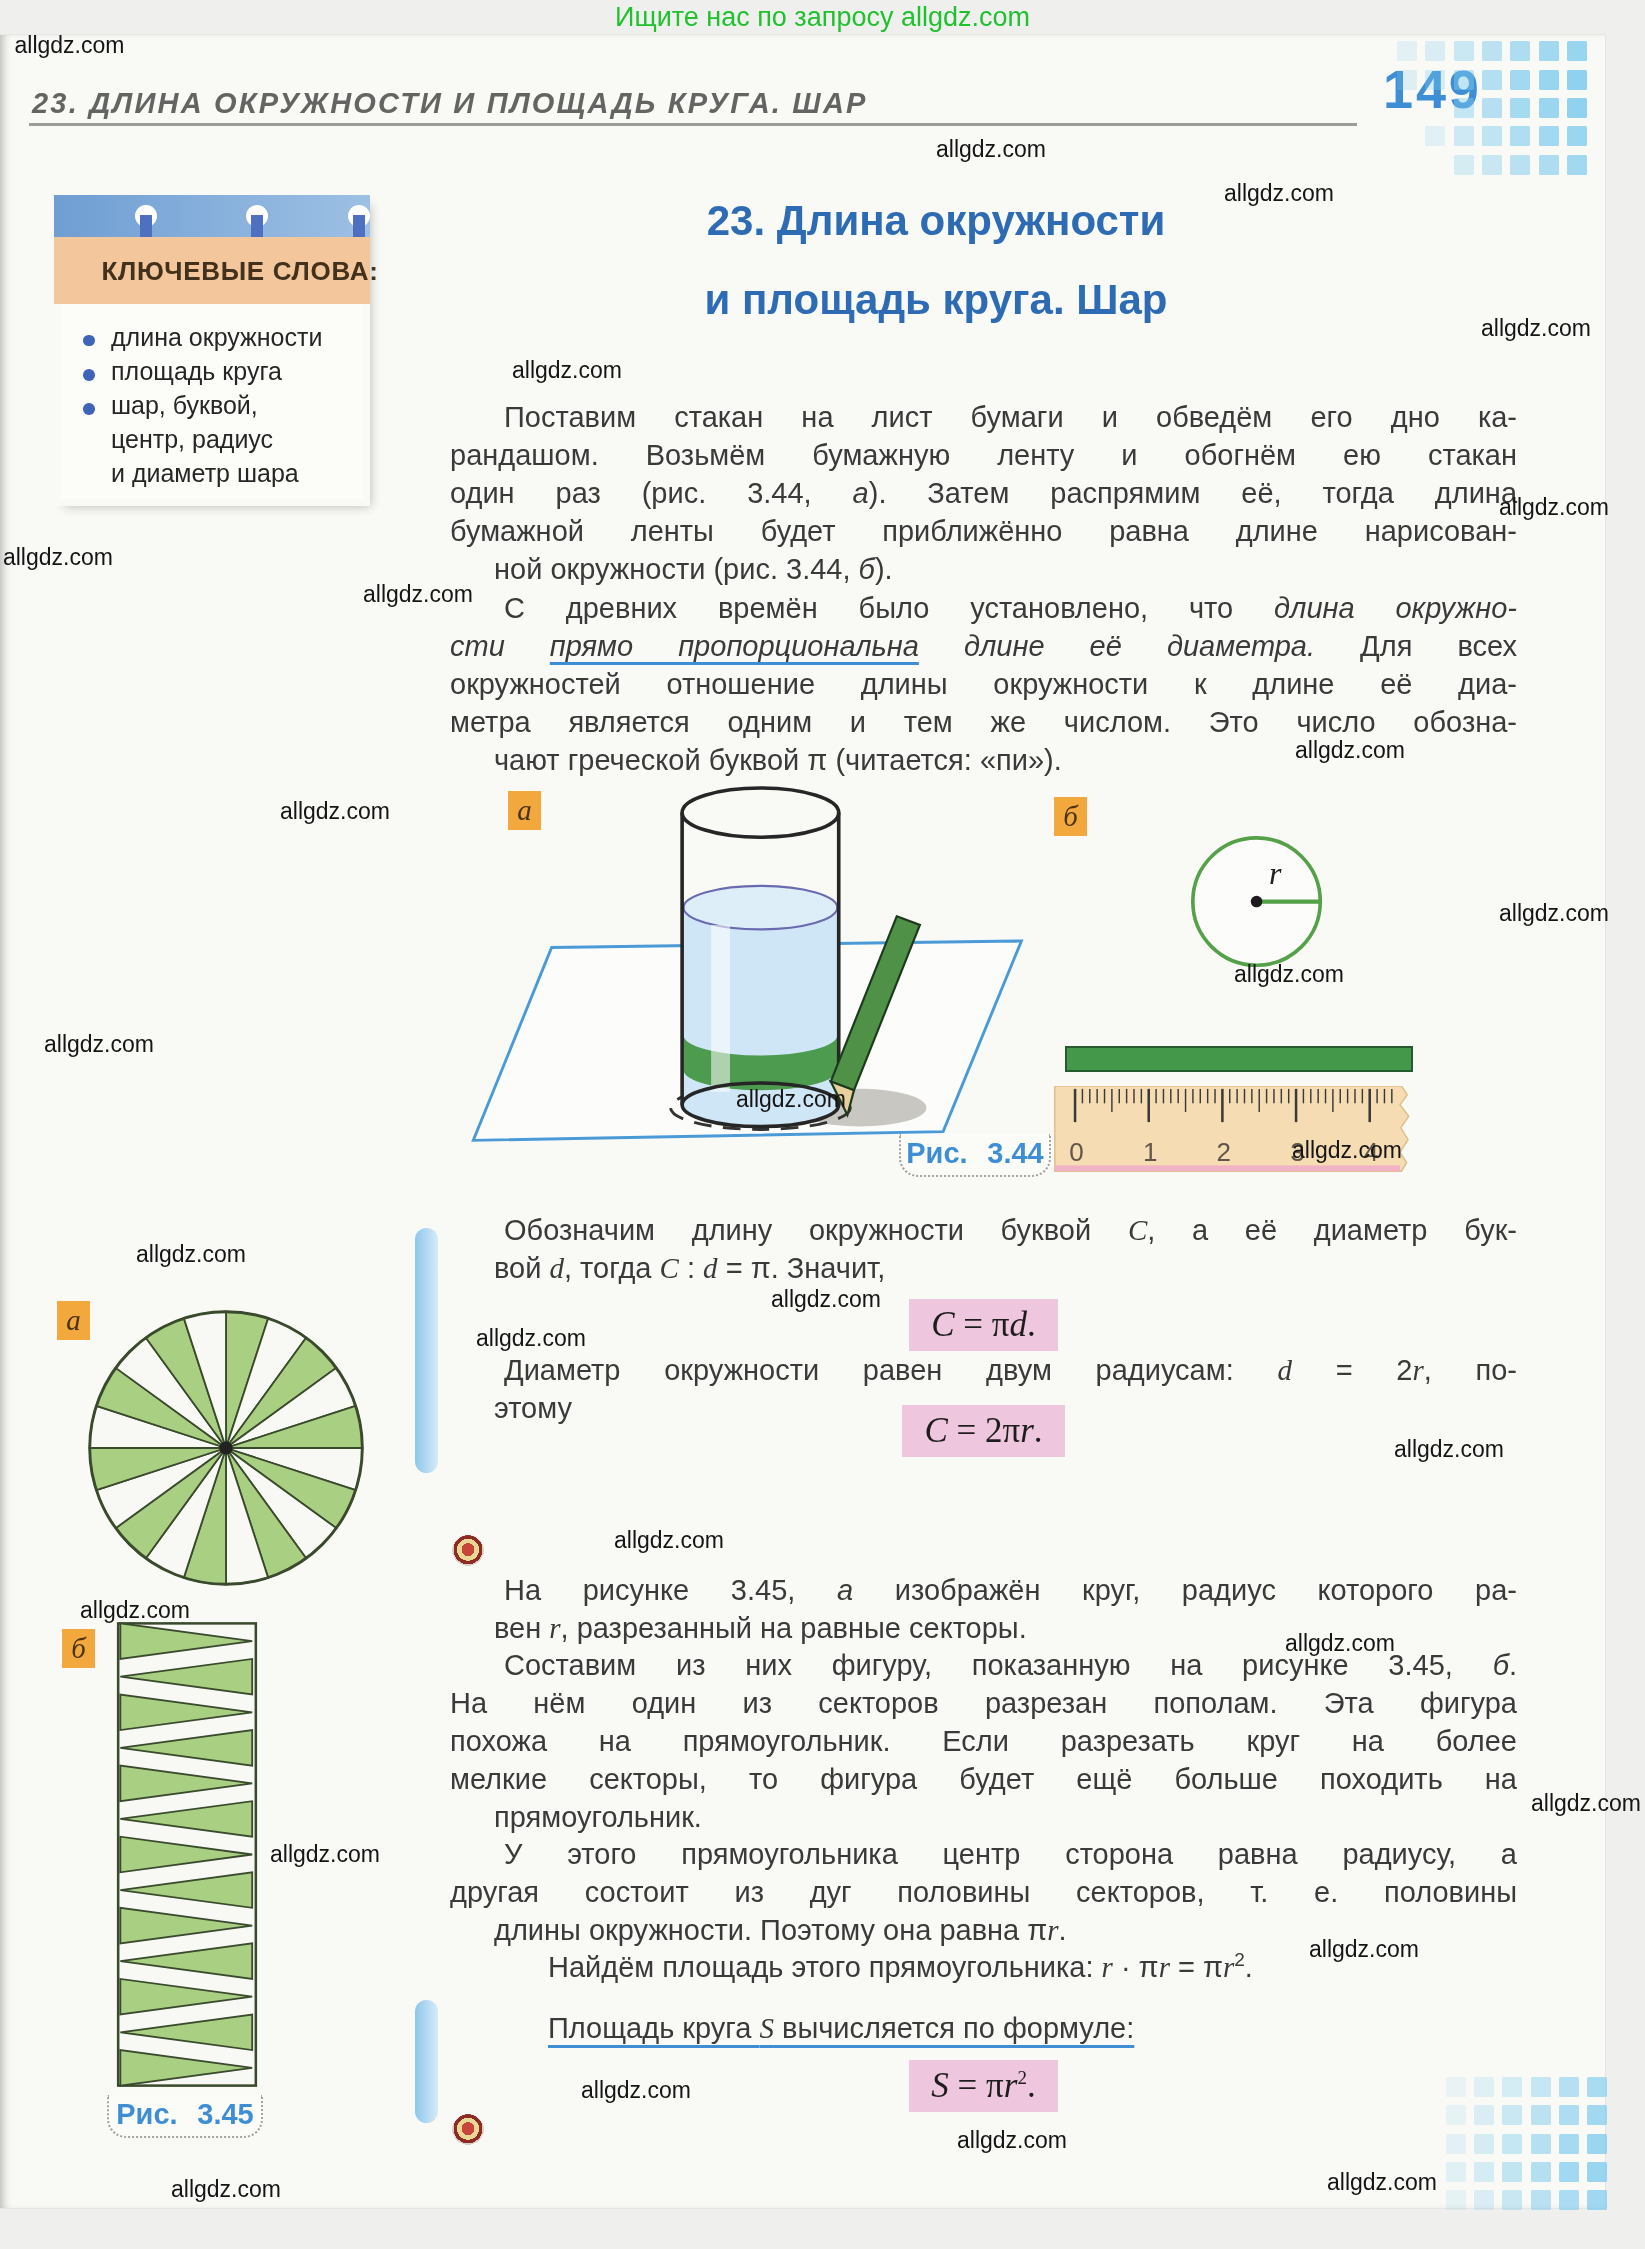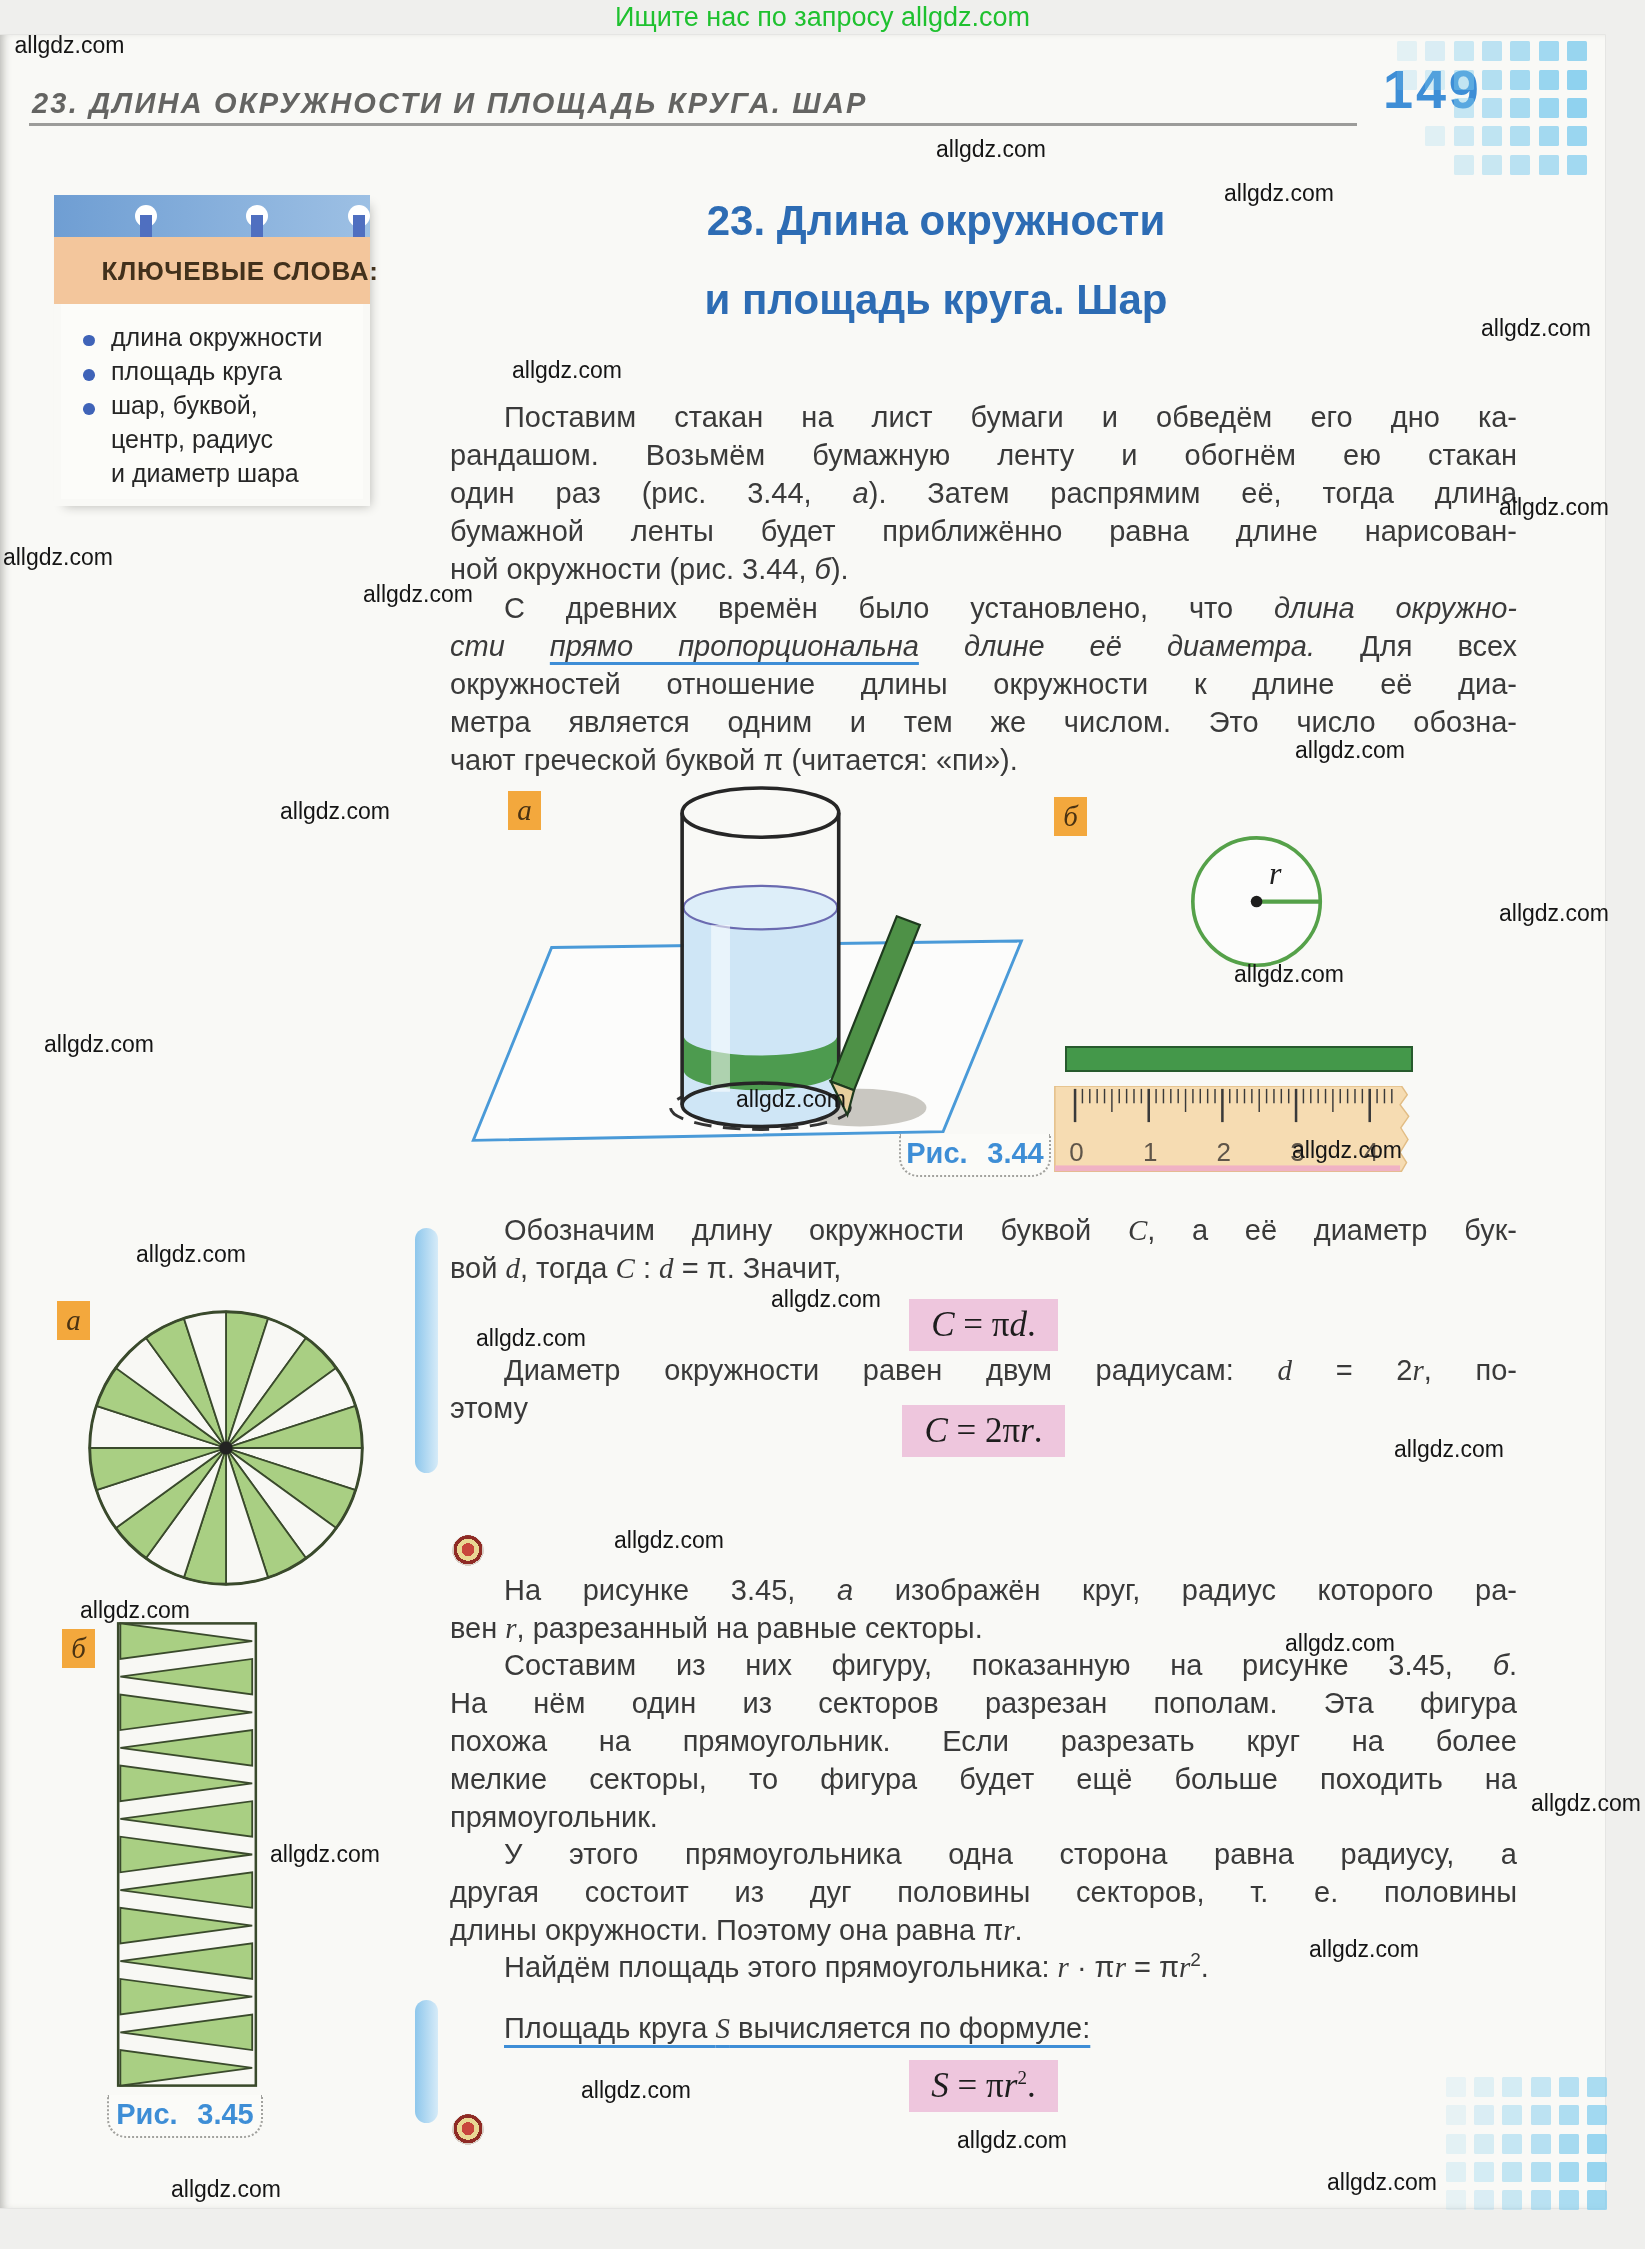--- a/index.html
+++ b/index.html
@@ -19,21 +19,21 @@
   .kw-band{left:0;top:42px;width:316px;height:67px;background:#f3c69c;}
   .kw-title{left:0;top:61px;width:316px;text-align:center;font-size:26px;font-weight:bold;color:#42311c;letter-spacing:0.7px;padding-left:28px;}
   .kw-white{left:7.3px;top:109px;width:302px;height:195px;background:#fcfcf9;}
   .kw-pin-c{width:22px;height:22px;border-radius:50%;background:#fff;top:10.2px;}
   .kw-pin-r{width:11.6px;height:42px;background:#4f6fc0;top:20.3px;}
   .kw-item{font-size:25px;color:#262626;white-space:nowrap;}
   .kw-dot{width:11.6px;height:11.6px;border-radius:50%;background:#3f63b8;}
   
   .para{left:450px;width:1067px;font-size:29px;color:#3a3a3a;}
   .ln{height:38px;line-height:38px;text-align:justify;text-align-last:justify;overflow:visible;white-space:nowrap;}
-  .ln.last{text-align-last:left;}
+  .ln.last{text-align-last:left;margin-left:44px;}
   .ln.ind{text-indent:54px;}
   .para i, .frm i{font-family:"Liberation Serif",serif;font-style:italic;}
   .para em{font-style:italic;}
   .para sup, .frm sup{font-size:19px;vertical-align:super;line-height:0;}
   .bu{text-decoration:underline;text-decoration-color:var(--accent-blue2,#3e8fd2);text-decoration-thickness:2.9px;text-underline-offset:5.8px;}
   .bu2{text-decoration:underline;text-decoration-color:var(--accent-blue2,#3e8fd2);text-decoration-thickness:2.9px;text-underline-offset:7.3px;}
   .frm{left:450px;width:1067px;text-align:center;font-family:"Liberation Serif",serif;font-size:35px;color:#1d1d1d;}
   .frm .hl{background:var(--formula-pink,#eec6dd);padding:5.8px 22px;display:inline-block;}
   .bar{left:415px;width:23px;border-radius:11.6px;background:linear-gradient(90deg,#8ec7ec,#d6ebf8);}
   .bullet-target{width:32px;height:32px;border-radius:50%;background:radial-gradient(circle at 50% 46%, #c8453c 0 6.5px, #e9d793 6.5px 11px, #8f2b25 11px 14.5px, #d9cfc6 14.5px 16px, rgba(0,0,0,0) 16px);}
@@ -142,21 +142,21 @@
       <div class="ln last">вен <i>r</i>, разрезанный на равные секторы.</div>
     </div>
   <div class="abs para" style="top:1646px;">
       <div class="ln ind">Составим из них фигуру, показанную на рисунке 3.45, <em>б</em>.</div>
       <div class="ln">На нём один из секторов разрезан пополам. Эта фигура</div>
       <div class="ln">похожа на прямоугольник. Если разрезать круг на более</div>
       <div class="ln">мелкие секторы, то фигура будет ещё больше походить на</div>
       <div class="ln last">прямоугольник.</div>
     </div>
   <div class="abs para" style="top:1835px;">
-      <div class="ln ind">У этого прямоугольника одна сторона равна радиусу, а</div>
+      <div class="ln ind">У этого прямоугольника центр сторона равна радиусу, а</div>
       <div class="ln">другая состоит из дуг половины секторов, т. е. половины</div>
       <div class="ln last">длины окружности. Поэтому она равна π<i>r</i>.</div>
     </div>
   <div class="abs para" style="top:1948px;">
       <div class="ln last ind">Найдём площадь этого прямоугольника: <i>r</i> · π<i>r</i> = π<i>r</i><sup>2</sup>.</div>
     </div>
   <div class="abs para" style="top:2009px;">
       <div class="ln last ind"><span class="bu2">Площадь круга <i>S</i> вычисляется по формуле:</span></div>
     </div>
 

